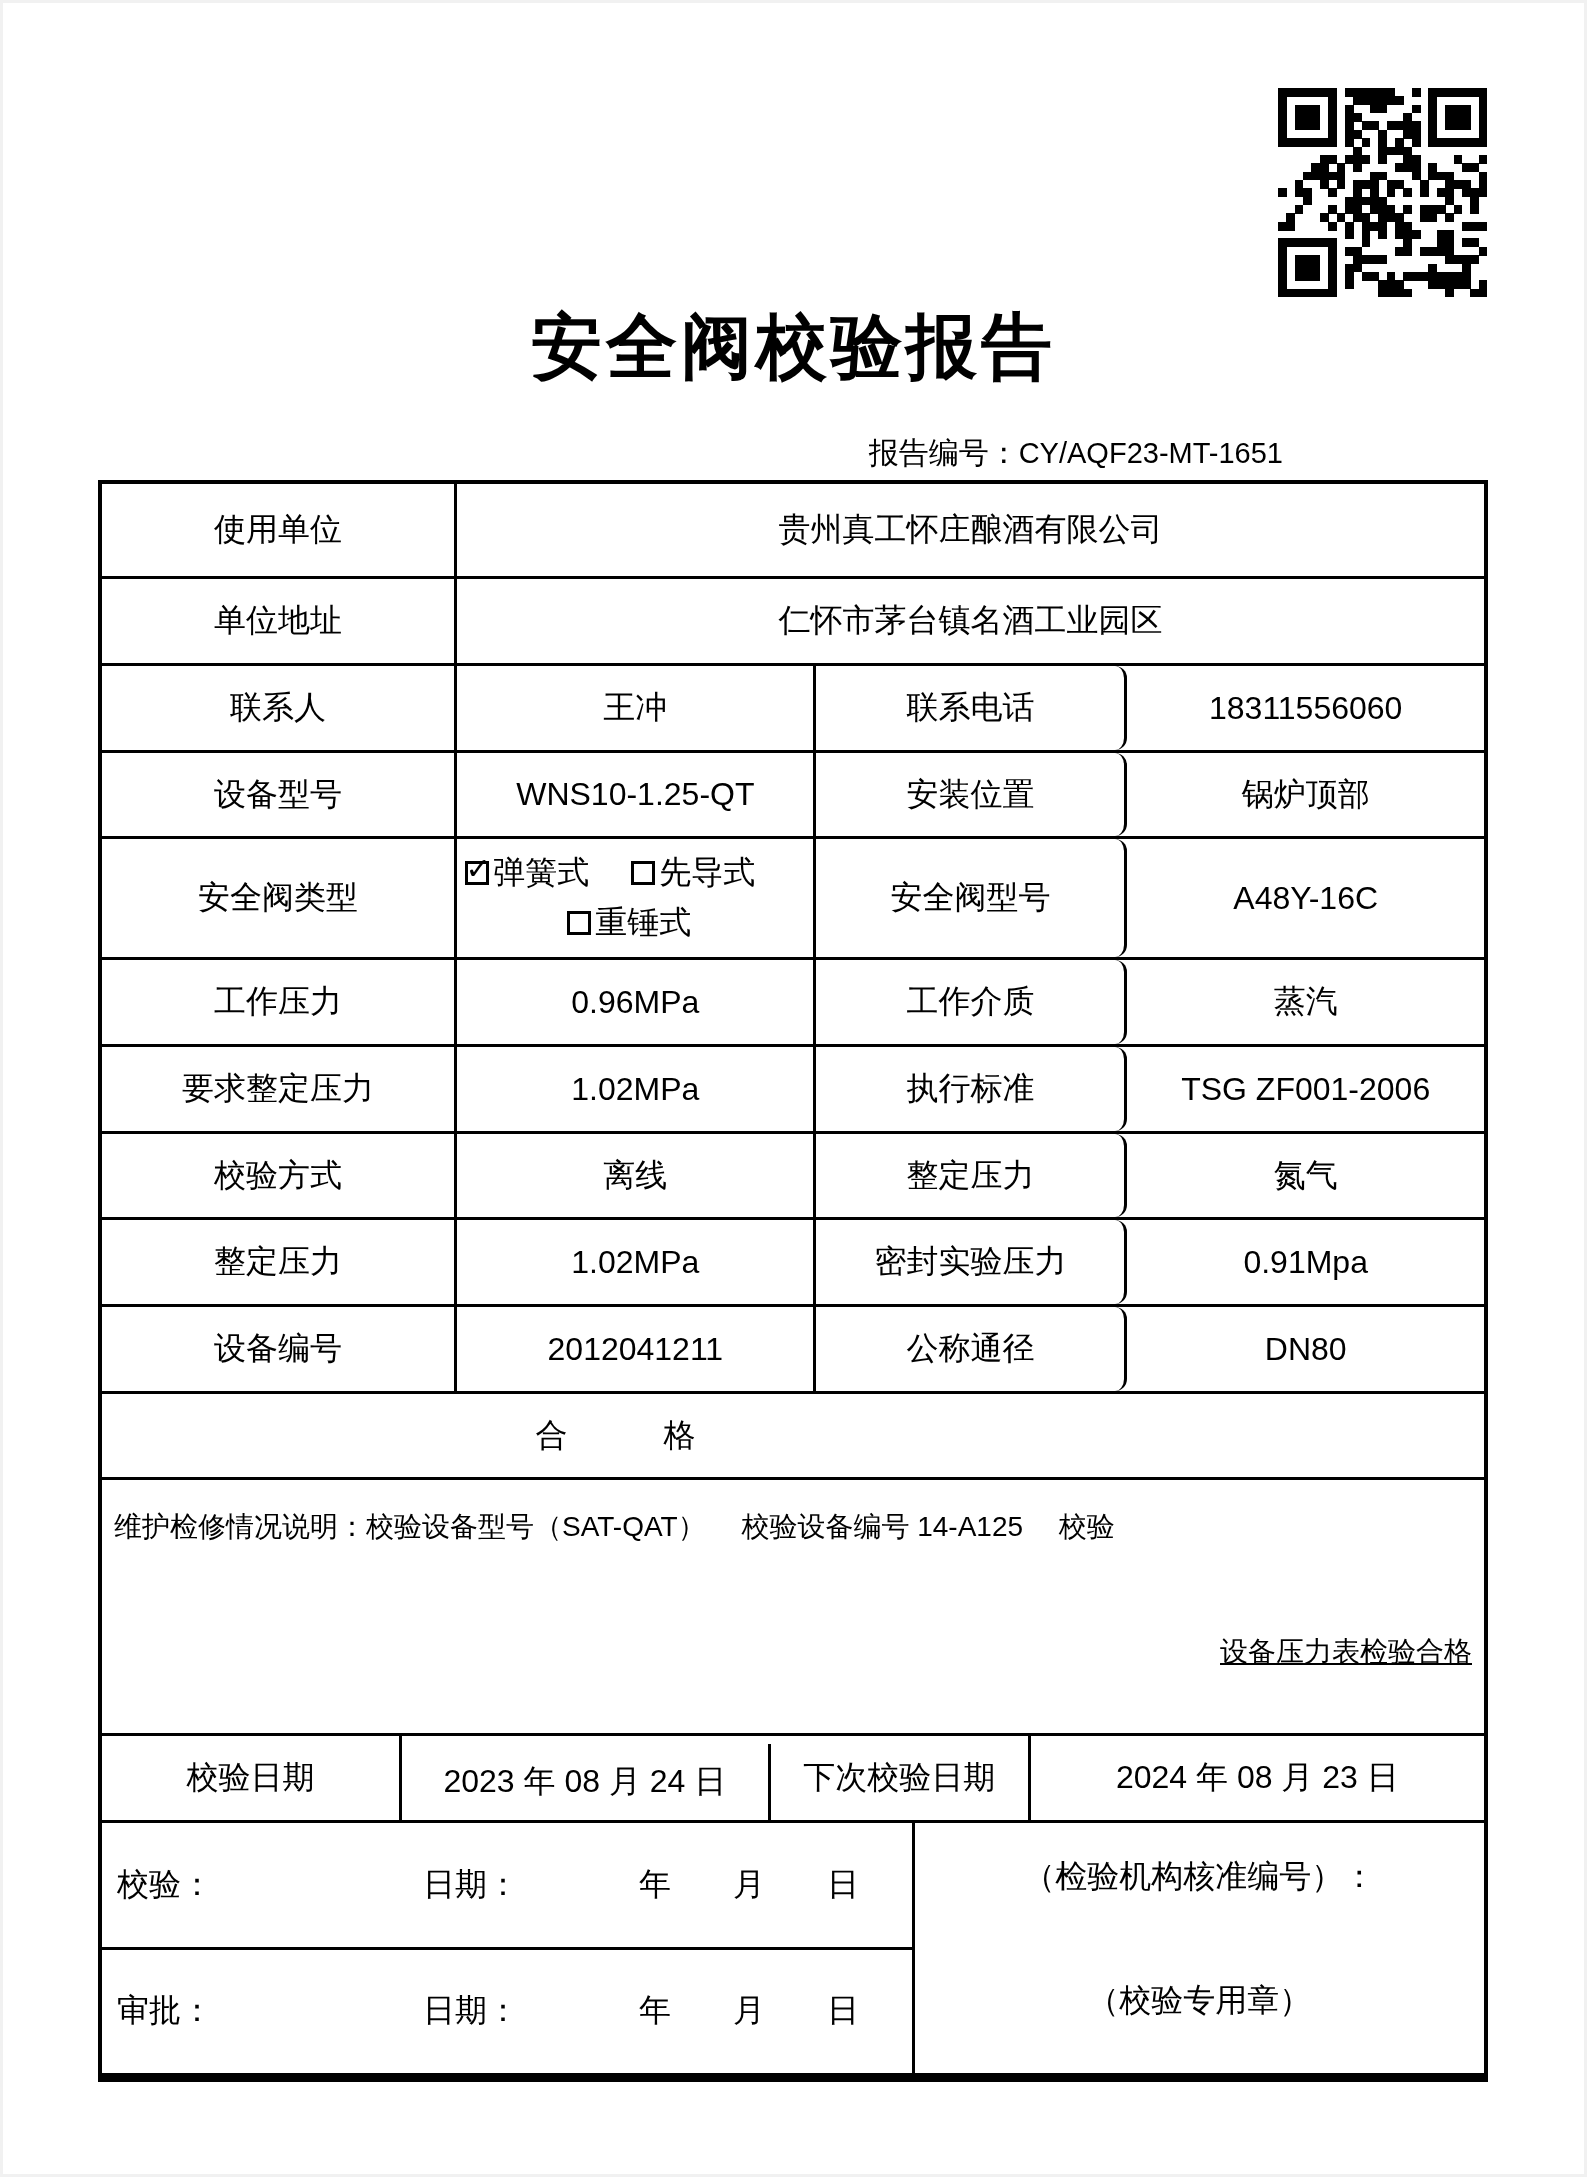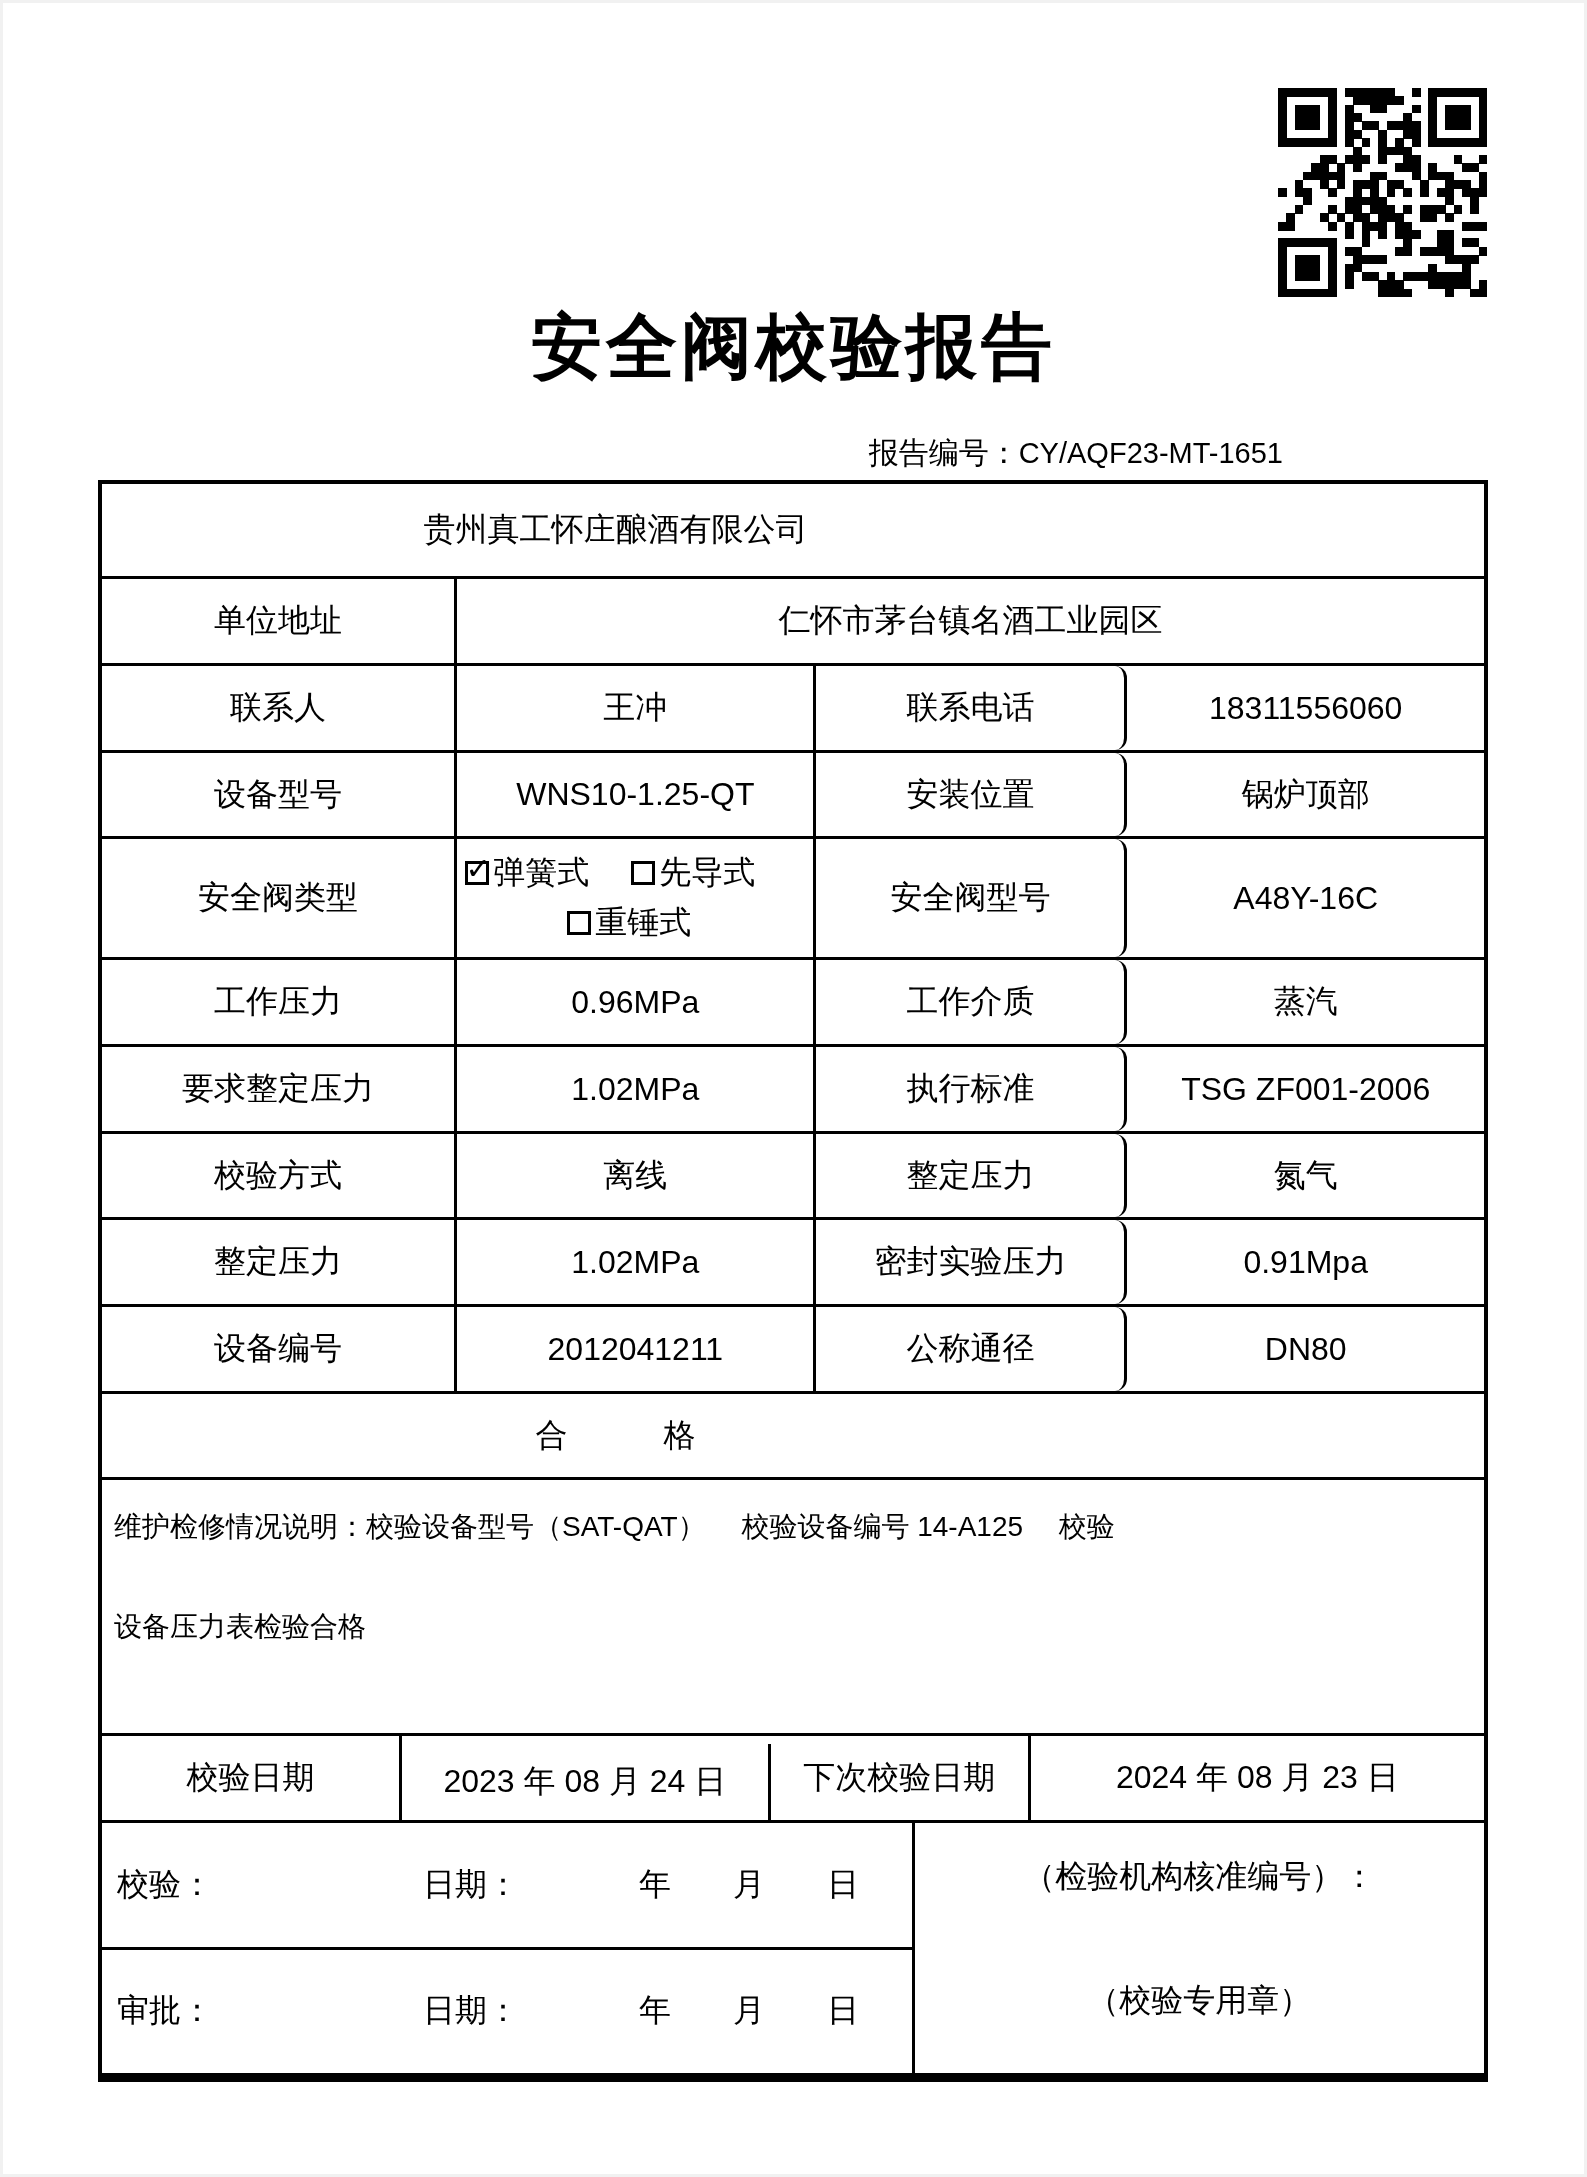--- a/index.html
+++ b/index.html
@@ -64,21 +64,21 @@
     position:relative;top:-4px;left:1px;
   }
   .cb-gap{display:inline-block;width:42px;}
 
   
   .maint{
     display:block;height:256px;border-bottom:3px solid #000;box-sizing:border-box;
     padding:28px 12px 0 12px;font-size:28px;
   }
   .maint-line1{text-align:left;}
-  .maint-line2{text-align:left;margin-top:62px;}
+  .maint-line2{text-align:right;margin-top:87px;text-decoration:underline;}
 
   
   .d1{width:21.7%;} .d2{width:26.7%;margin-top:8px;} .d3{width:18.8%;} .d4{width:32.8%;}
   .hdates{height:87px;}
 
   
   .sign-block{display:flex;height:250px;}
   .sign-left{width:58.8%;border-right:3px solid #000;box-sizing:border-box;display:flex;flex-direction:column;}
   .sign-row{flex:1;display:flex;align-items:center;box-sizing:border-box;}
   .sign-row.first{border-bottom:3px solid #000;}
@@ -411,20 +411,21 @@
 
   <div class="title">安全阀校验报告</div>
 
   <div class="report-no">
     <span>报告编号：</span><span class="no-value num">CY/AQF23-MT-1651</span>
   </div>
 
   <div class="rtable">
 
     <div class="trow h98">
+      <div class="cell c1 bdr">使用单位</div>
       <div class="cell cmerge">贵州真工怀庄酿酒有限公司</div>
     </div>
 
     <div class="trow h87">
       <div class="cell c1 bdr">单位地址</div>
       <div class="cell cmerge">仁怀市茅台镇名酒工业园区</div>
     </div>
 
     <div class="trow h87">
       <div class="cell c1 bdr">联系人</div>

